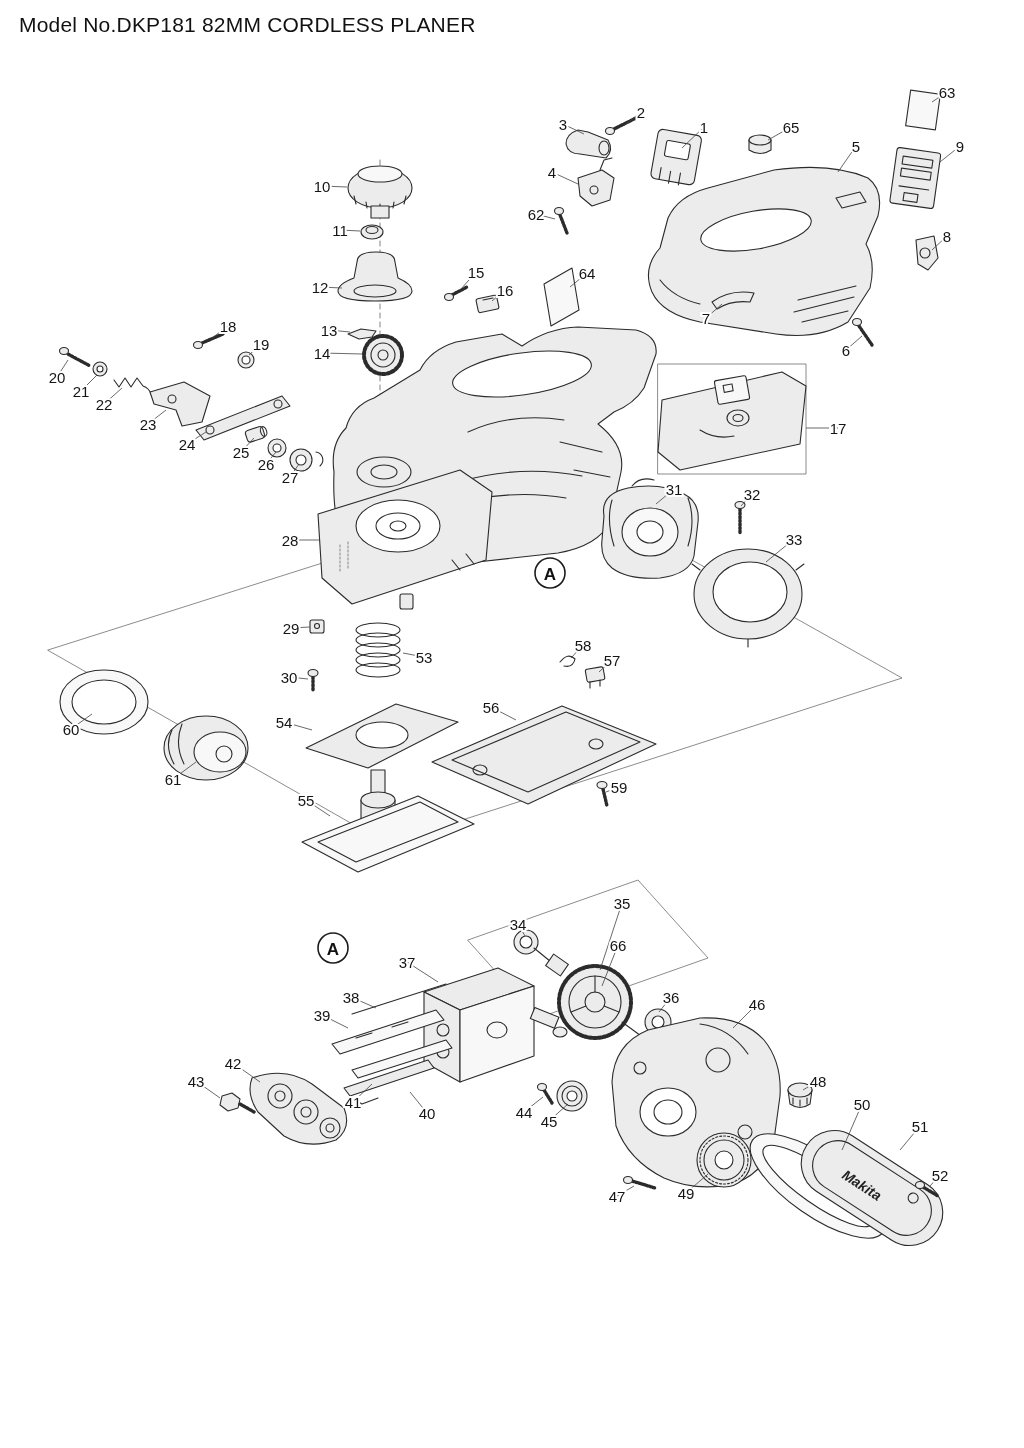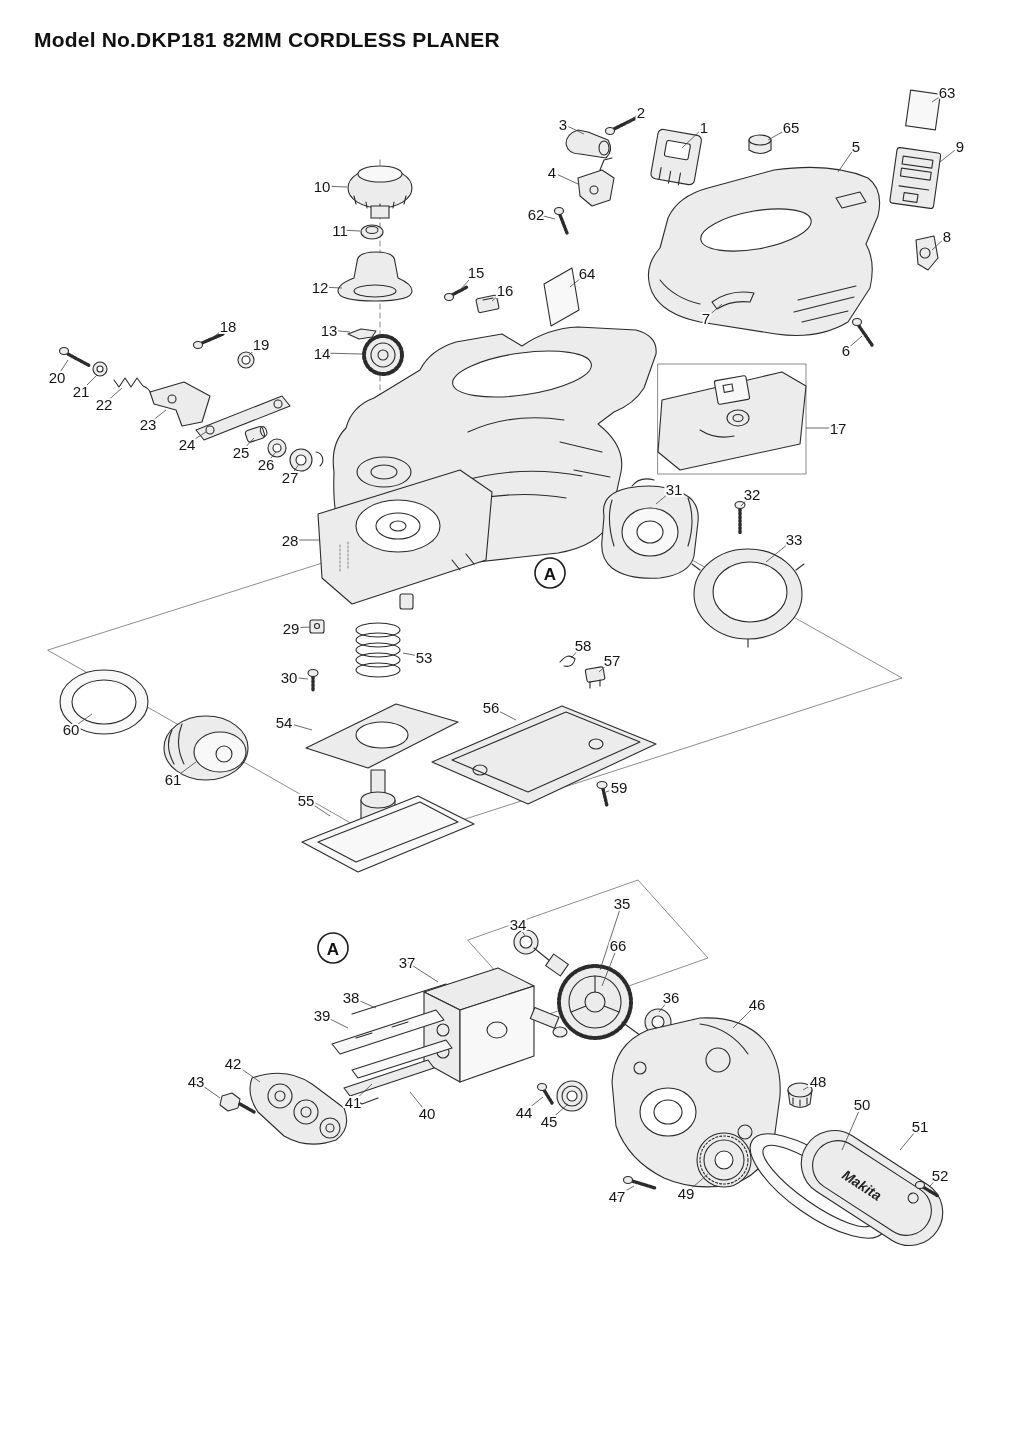--- a/index.html
+++ b/index.html
@@ -1,21 +1,21 @@
 <!DOCTYPE html>
 <html><head>
 <meta charset="utf-8">
 <style>
   html,body{margin:0;padding:0}
   body{
     width:1024px;height:1448px;position:relative;overflow:hidden;
     background:#ffffff;font-family:"Liberation Sans",sans-serif;
   }
   header{position:absolute;top:12px;left:18px;z-index:2}
-  h1{margin:16px;font-size:21px;font-weight:700;color:#111;letter-spacing:.2px}
+  h1{margin:1px;font-size:21px;font-weight:400;color:#111;letter-spacing:.2px}
   svg{position:absolute;top:0;left:0}
   .ln{fill:none;stroke:#2b2b2b;stroke-width:1.1}
   .thin{fill:none;stroke:#5a5a5a;stroke-width:.7}
   .dash{fill:none;stroke:#666;stroke-width:.8;stroke-dasharray:5 4}
   .fill{fill:#ececec;stroke:#2b2b2b;stroke-width:1.1}
   .fill2{fill:#f8f8f8;stroke:#2b2b2b;stroke-width:1.1}
   .hole{fill:#ffffff;stroke:#2b2b2b;stroke-width:1.1}
   .screwshaft{stroke:#2b2b2b;stroke-width:3.4;stroke-dasharray:2 1.6;fill:none}
   .teeth{fill:#ececec;stroke:#2b2b2b;stroke-width:4;stroke-dasharray:2.6 2}
   .leader{stroke:#444;stroke-width:.8}

